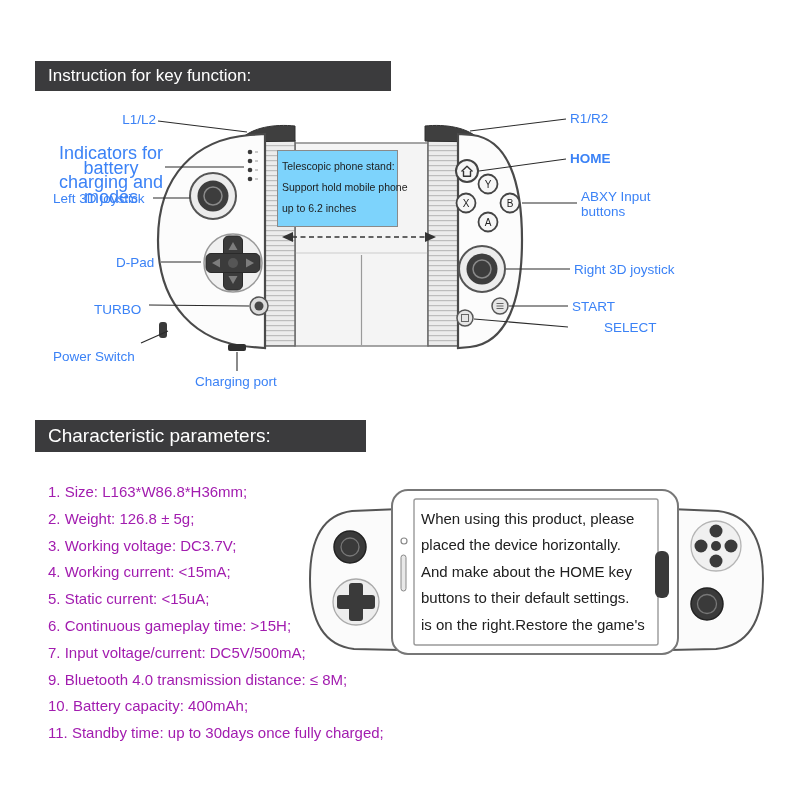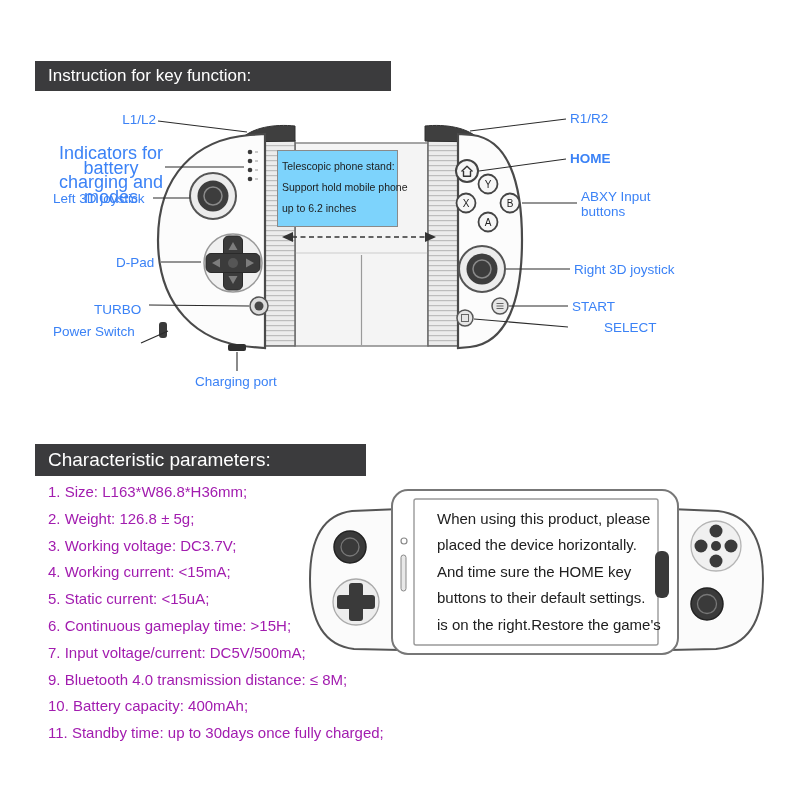--- a/index.html
+++ b/index.html
@@ -2,30 +2,30 @@
 <html><head>
 <meta charset="utf-8">
 <style>
   * { margin:0; padding:0; box-sizing:border-box; }
   html,body { background:#fff; }
   body { width:800px; height:800px; font-family:"Liberation Sans","DejaVu Sans",sans-serif; position:relative; }
   .page { position:absolute; left:0; top:0; width:800px; height:800px; background:#fff; overflow:hidden; }
   .art { position:absolute; left:0; top:0; z-index:1; }
   .hdr { position:absolute; background:#3b3b3d; color:#fff; padding-left:13px; z-index:2; }
   .hdr1 { left:35px; top:33px; width:356px; height:30px; font-size:17px; line-height:30px;margin-top:28px; }
-  .hdr2 { left:35px; top:420px; width:331px; height:32px; font-size:19px; line-height:32px;margin-top:24px; }
+  .hdr2 { left:35px; top:420px; width:331px; height:32px; font-size:19px; line-height:32px; }
   .lbl { position:absolute; color:#3b82f6; font-size:13.5px; white-space:nowrap; z-index:2; }
   .wrap { white-space:normal; }
   .notebox { position:absolute; left:277px; top:150px; width:121px; background:#7dd3fc;
              border:1px solid #8a8a8a; padding:5px 4px 7px; font-size:10.5px; color:#1d1d1d; z-index:2; }
   .notebox .ln { line-height:21px; white-space:nowrap; }
   .params { position:absolute; left:48px; top:479px; font-size:15px; color:#a21caf; z-index:2; }
   .params .p { line-height:26.8px; white-space:nowrap; }
   .phone-note { position:absolute; left:421px; top:506px; font-size:15px; color:#202020; z-index:2; }
-  .phone-note .ln { line-height:26.4px; white-space:nowrap;margin-left:16px; }
+  .phone-note .ln { line-height:26.4px; white-space:nowrap; }
 </style>
 </head>
 <body>
 
 <div class="page">
 
   <svg class="art" width="800" height="800" viewBox="0 0 800 800">
     <defs>
       <pattern id="ridges" width="6" height="5" patternUnits="userSpaceOnUse">
         <rect width="6" height="5" fill="#ececec"></rect>
@@ -195,21 +195,21 @@
   </svg>
 
   <div class="hdr hdr1">Instruction for key function:</div>
   <div class="hdr hdr2">Characteristic parameters:</div>
 
   <div class="lbl" style="left:100px;top:112px;width:56px;text-align:right;">L1/L2</div>
   <div class="lbl wrap" style="left:52px;top:146px;width:118px;text-align:center;font-size:18px;line-height:14.5px;">Indicators for battery charging and modes</div>
   <div class="lbl" style="left:53px;top:191px;">Left 3D joystick</div>
   <div class="lbl" style="left:116px;top:255px;">D-Pad</div>
   <div class="lbl" style="left:94px;top:302px;">TURBO</div>
-  <div class="lbl" style="left:53px;top:324px;">Power Switch</div>
+  <div class="lbl" style="left:53px;top:349px;">Power Switch</div>
   <div class="lbl" style="left:195px;top:374px;">Charging port</div>
   <div class="lbl" style="left:570px;top:111px;">R1/R2</div>
   <div class="lbl" style="left:570px;top:151px;font-weight:bold;">HOME</div>
   <div class="lbl wrap" style="left:581px;top:189px;width:100px;line-height:15px;">ABXY Input buttons</div>
   <div class="lbl" style="left:574px;top:262px;">Right 3D joystick</div>
   <div class="lbl" style="left:572px;top:299px;">START</div>
   <div class="lbl" style="left:604px;top:320px;text-align:right;">SELECT</div>
 
   <div class="notebox">
     <div class="ln">Telescopic phone stand:</div>
@@ -226,18 +226,18 @@
     <div class="p">6. Continuous gameplay time: &gt;15H;</div>
     <div class="p">7. Input voltage/current: DC5V/500mA;</div>
     <div class="p">9. Bluetooth 4.0 transmission distance: ≤ 8M;</div>
     <div class="p">10. Battery capacity: 400mAh;</div>
     <div class="p">11. Standby time: up to 30days once fully charged;</div>
   </div>
 
   <div class="phone-note">
     <div class="ln">When using this product, please</div>
     <div class="ln">placed the device horizontally.</div>
-    <div class="ln">And time sure the HOME key</div>
+    <div class="ln">And make about the HOME key</div>
     <div class="ln">buttons to their default settings.</div>
     <div class="ln">is on the right.Restore the game's</div>
   </div>
 
 </div>
 
 </body></html>

